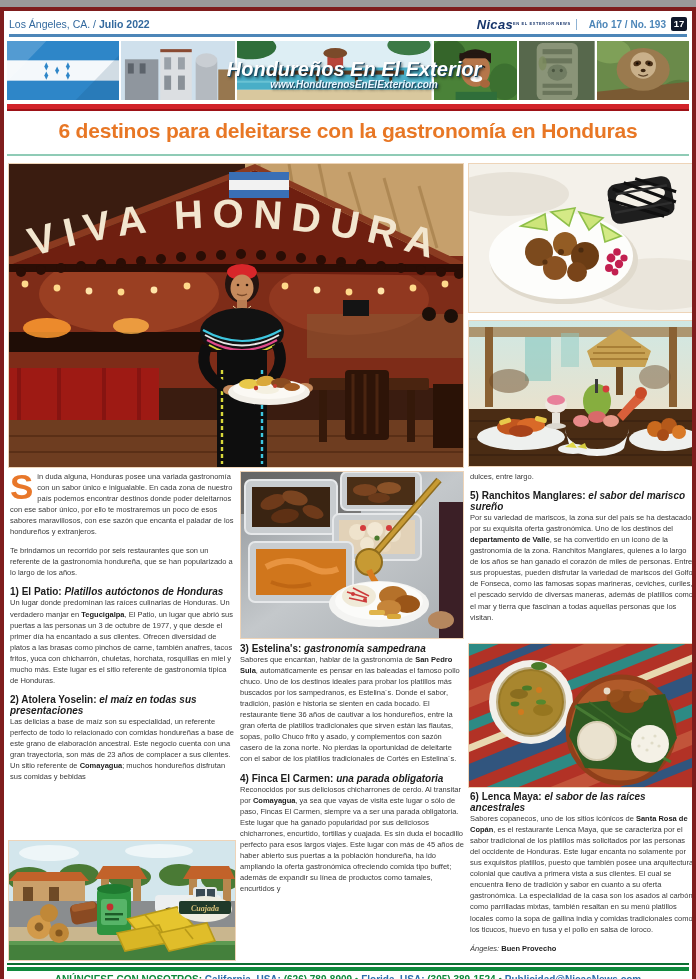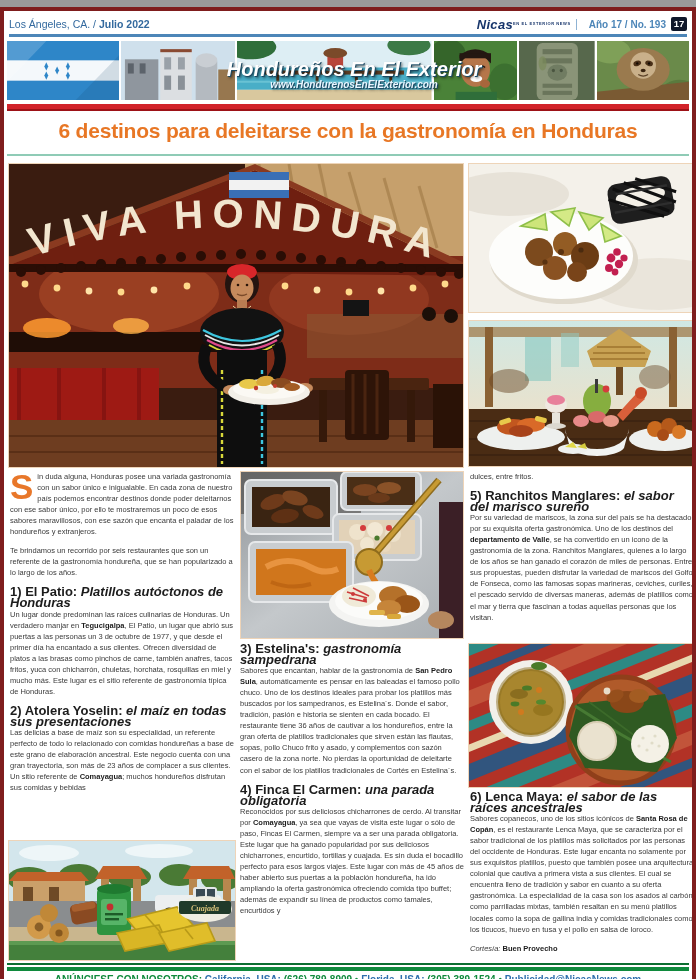--- a/index.html
+++ b/index.html
@@ -37,21 +37,21 @@
             color:#e87725;letter-spacing:-.2px}
   .rule-teal{position:absolute;top:143px;left:3px;right:3px;height:2px;background:#8fcbb6}
 
   
   .photo{position:absolute;border:1px solid #eed4b8;background:#fff;overflow:hidden}
   .photo svg{display:block;width:100%;height:100%}
 
   
   .col{position:absolute;overflow:hidden}
   .para{font-size:7.5px;line-height:11.05px;color:#3a3a3a;margin:0 0 8px;text-align:left}
-  .sec-h{font-size:13px;line-height:11.05px;font-weight:bold;color:#1c1c1c}
+  .sec-h{font-size:10px;line-height:11.05px;font-weight:bold;color:#1c1c1c}
   .sec-sub{font-style:italic}
   .b{font-weight:bold;color:#1c1c1c}
   .it{font-style:italic}
   .courtesy{margin:0}
   .dropcap{float:left;font-size:35px;line-height:29px;font-weight:bold;color:#e8772a;padding:1px 4px 0 0}
 
   
   .bar-green{position:absolute;top:952px;left:3px;right:3px;height:8px;
              background:linear-gradient(180deg,#0c6f31 0,#0c6f31 2.5px,#fff 2.5px,#fff 4px,#108a3d 4px,#108a3d 8px)}
   .footer{position:absolute;top:963px;left:0;right:0;text-align:center;font-size:10px;font-weight:bold;white-space:nowrap}
@@ -565,28 +565,28 @@
       <div class="sec-h"><span>2) Atolera Yoselin: </span><span class="sec-sub">el maíz en todas sus presentaciones</span></div>
       <p class="para"><span>Las delicias a base de maíz son su especialidad, un referente perfecto de todo lo relacionado con comidas hondureñas a base de este grano de elaboración ancestral. Este negocio cuenta con una gran trayectoria, son más de 23 años de complacer a sus clientes. Un sitio referente de </span><span class="b">Comayagua</span><span>; muchos hondureños disfrutan sus comidas y bebidas</span></p>
     </div>
   <div class="col" style="left:236px;top:632px;width:224px;height:320px">
       <div class="sec-h"><span>3) Estelina's: </span><span class="sec-sub">gastronomía sampedrana</span></div>
       <p class="para"><span>Sabores que encantan, hablar de la gastronomía de </span><span class="b">San Pedro Sula</span><span>, automáticamente es pensar en las baleadas el famoso pollo chuco. Uno de los destinos ideales para probar los platillos más buscados por los sampedranos, es Estelina´s. Donde el sabor, tradición, pasión e historia se sienten en cada bocado. El restaurante tiene 36 años de cautivar a los hondureños, entre la gran oferta de platillos tradicionales que sirven están las flautas, sopas, pollo Chuco frito y asado, y complementos con sazón casero de la zona norte. No pierdas la oportunidad de deleitarte con el sabor de los platillos tradicionales de Cortés en Estelina´s.</span></p>
       <div class="sec-h"><span>4) Finca El Carmen: </span><span class="sec-sub">una parada obligatoria</span></div>
       <p class="para"><span>Reconocidos por sus deliciosos chicharrones de cerdo. Al transitar por </span><span class="b">Comayagua</span><span>, ya sea que vayas de visita este lugar o sólo de paso, Fincas El Carmen, siempre va a ser una parada obligatoria. Este lugar que ha ganado popularidad por sus deliciosos chicharrones, encurtido, tortillas y cuajada. Es sin duda el bocadillo perfecto para esos largos viajes. Este lugar con más de 45 años de haber abierto sus puertas a la población hondureña, ha ido ampliando la oferta gastronómica ofreciendo comida tipo buffet; además de expandir su línea de productos como tamales, encurtidos y</span></p>
     </div>
   <div class="col" style="left:466px;top:460px;width:226px;height:170px">
-      <p class="para"><span>dulces, entre fritos.</span></p>
+      <p class="para"><span>dulces, entre largo.</span></p>
       <div class="sec-h"><span>5) Ranchitos Manglares: </span><span class="sec-sub">el sabor del marisco sureño</span></div>
       <p class="para"><span>Por su variedad de mariscos, la zona sur del país se ha destacado por su exquisita oferta gastronómica. Uno de los destinos del </span><span class="b">departamento de Valle</span><span>, se ha convertido en un icono de la gastronomía de la zona. Ranchitos Manglares, quienes a lo largo de los años se han ganado el corazón de miles de personas. Entre sus propuestas, pueden disfrutar la variedad de mariscos del Golfo de Fonseca, como las famosas sopas marineras, ceviches, curiles, el pescado servido de diversas maneras, además de platillos como el mar y tierra que fascinan a todas aquellas personas que los visitan.</span></p>
     </div>
   <div class="col" style="left:466px;top:780px;width:226px;height:172px">
       <div class="sec-h"><span>6) Lenca Maya: </span><span class="sec-sub">el sabor de las raíces ancestrales</span></div>
       <p class="para"><span>Sabores copanecos, uno de los sitios icónicos de </span><span class="b">Santa Rosa de Copán</span><span>, es el restaurante Lenca Maya, que se caracteriza por el sabor tradicional de los platillos más solicitados por las personas del occidente de Honduras. Este lugar encanta no solamente por sus exquisitos platillos, puesto que también posee una arquitectura colonial que cautiva a primera vista a sus clientes. El cual se encuentra lleno de tradición y sabor en cuanto a su oferta gastronómica. La especialidad de la casa son los asados al carbón, como parrilladas mixtas, también resaltan en su menú platillos locales como la sopa de gallina india y comidas tradicionales como los ticucos, huevo en tusa y el pollo en salsa de loroco.</span></p>
-      <p class="para courtesy"><span class="it">Cortesía: </span><span class="b">Buen Provecho</span></p>
+      <p class="para courtesy"><span class="it">Ángeles: </span><span class="b">Buen Provecho</span></p>
     </div>
 
   <div class="bar-green"></div>
   <div class="footer">
     <span class="f-green">ANÚNCIESE CON NOSOTROS:</span>
     <span class="f-blue">California, USA:</span>
     <span class="f-green">(626) 789-8909</span>
     <span class="f-green">•</span>
     <span class="f-blue">Florida, USA:</span>
     <span class="f-green">(305) 389-1524</span>

